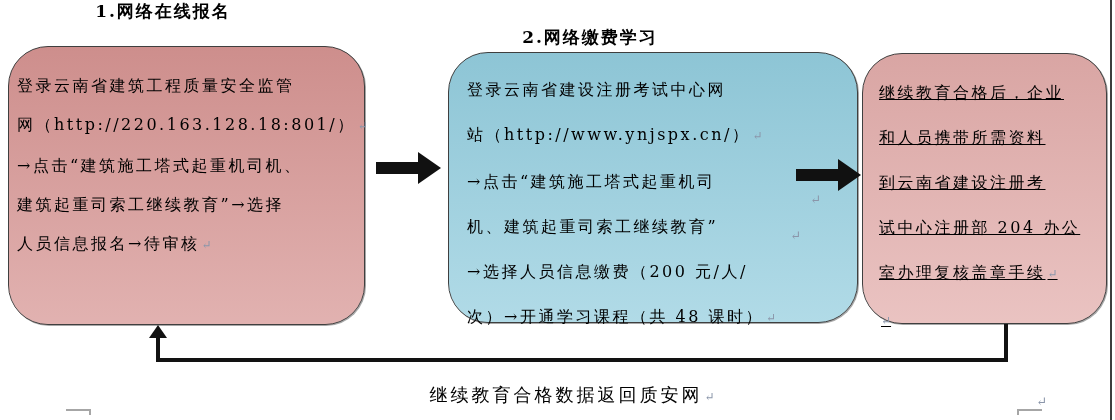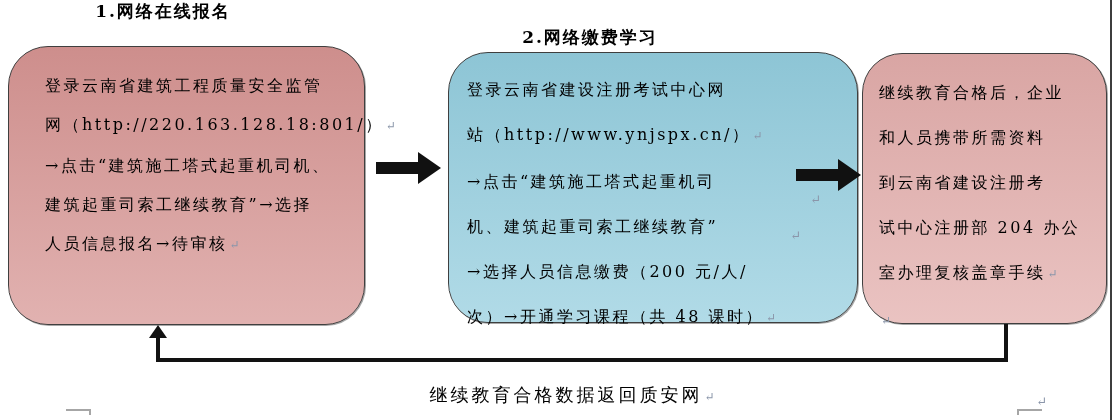--- a/index.html
+++ b/index.html
@@ -32,23 +32,23 @@
     border-radius:38px;
     background:linear-gradient(180deg,rgba(0,0,0,0.04),rgba(255,255,255,0.28));
     pointer-events:none;
   }
   .box-content{
     position:relative;
     z-index:1;
     font-size:16px;
     letter-spacing:2.5px;
   }
-  .box1 .box-content{padding:19px 12px 0 36px;line-height:39px;}
+  .box1 .box-content{padding:19px 12px 0 8px;line-height:39px;}
   .box2 .box-content{padding:14px 10px 0 18px;line-height:45px;}
-  .box3 .box-content{padding:16px 8px 0 16px;line-height:45px;}
+  .box3 .box-content{padding:16px 8px 0 16px;line-height:45px;text-decoration:underline;}
   .text-line{white-space:nowrap;}
   .ret{
     color:#8b96aa;
     font-size:12px;
     letter-spacing:0;
     margin-left:2px;
   }
   .ret-float{
     position:absolute;
     color:#8b96aa;

